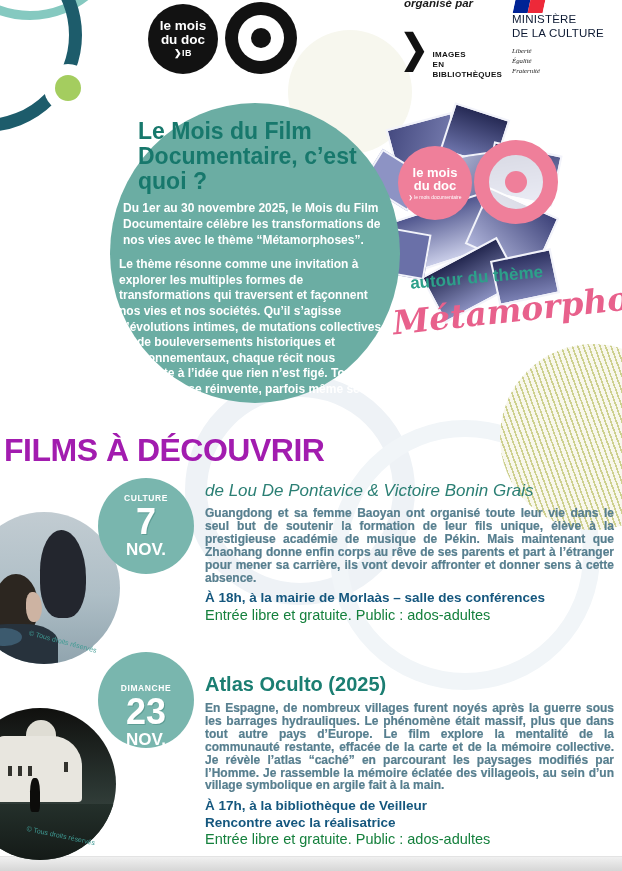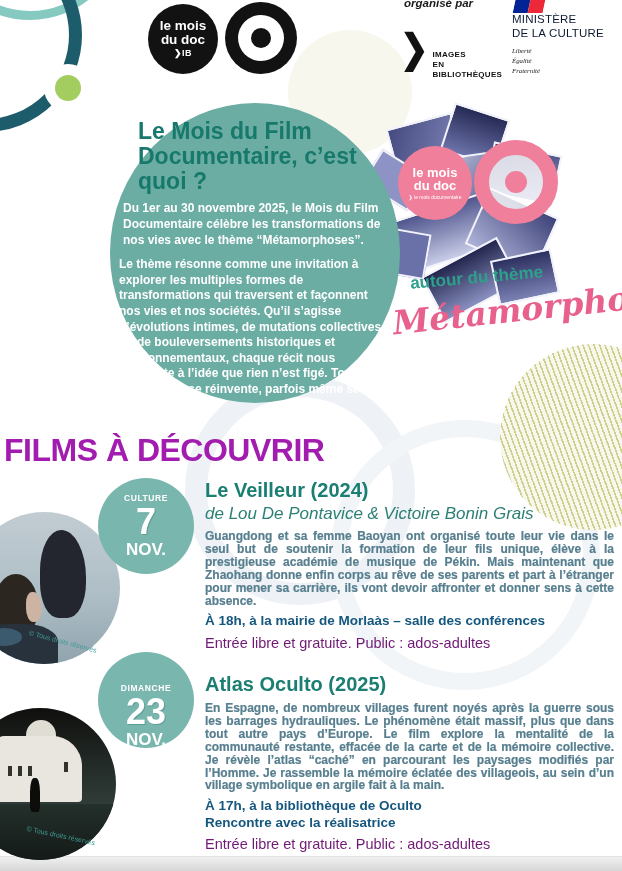--- a/index.html
+++ b/index.html
@@ -126,21 +126,21 @@
   .date-badge .dday { font-size:36px; font-weight:bold; margin:2px 0 1px;
                       text-shadow:1px 1px 0 #5e9d95; }
   .date-badge .dmonth { font-size:17px; font-weight:bold; }
 
   .film-text { position:absolute; left:205px; width:409px; z-index:2; }
   .film-title { font-size:20px; font-weight:bold; color:#1b7e72; }
   .film-director { font-size:17px; font-weight:normal; font-style:italic; color:#2b7f74; margin-top:2px; }
   .film-synopsis { font-size:12px; line-height:12.9px; color:#577f8f; text-align:justify; margin-top:6px;
                    font-weight:bold; -webkit-text-stroke:0.2px #577f8f; }
   .film-venue { font-size:13.5px; font-weight:bold; color:#15577e; line-height:1.2; margin-top:6px; }
-  .film-entry { font-size:14.5px; color:#701a75; margin-top:5px; }
+  .film-entry { font-size:14.5px; color:#15803d; }
   .ft1 { top:479px; } .ft2 { top:673px; }
 </style>
 </head>
 <body>
 
 <div class="page">
 
   <div class="ring arc-light"></div>
   <div class="ring arc-dark"></div>
   <div class="green-dot"></div>
@@ -221,21 +221,20 @@
     <div class="coat"></div>
     <div class="scarf"></div>
   </div>
   <div class="credit credit1">© Tous droits réservés</div>
   <div class="date-badge badge1">
     <span class="dname">CULTURE</span>
     <span class="dday">7</span>
     <span class="dmonth">NOV.</span>
   </div>
   <div class="film-text ft1">
-    <div class="film-title">Le Veilleur (2024)</div>
     <div class="film-director">de Lou De Pontavice &amp; Victoire Bonin Grais</div>
     <div class="film-synopsis">Guangdong et sa femme Baoyan ont organisé toute leur vie dans le seul but de soutenir la formation de leur fils unique, élève à la prestigieuse académie de musique de Pékin. Mais maintenant que Zhaohang donne enfin corps au rêve de ses parents et part à l’étranger pour mener sa carrière, ils vont devoir affronter et donner sens à cette absence.</div>
     <div class="film-venue">
       <div>À 18h, à la mairie de Morlaàs – salle des conférences</div>
     </div>
     <div class="film-entry">Entrée libre et gratuite. Public : ados-adultes</div>
   </div>
 
   <div class="photo photo2">
     <div class="tower"></div>
@@ -250,20 +249,20 @@
   <div class="credit credit2">© Tous droits réservés</div>
   <div class="date-badge badge2">
     <span class="dname">DIMANCHE</span>
     <span class="dday">23</span>
     <span class="dmonth">NOV.</span>
   </div>
   <div class="film-text ft2">
     <div class="film-title">Atlas Oculto (2025)</div>
     <div class="film-synopsis">En Espagne, de nombreux villages furent noyés après la guerre sous les barrages hydrauliques. Le phénomène était massif, plus que dans tout autre pays d’Europe. Le film explore la mentalité de la communauté restante, effacée de la carte et de la mémoire collective. Je révèle l’atlas “caché” en parcourant les paysages modifiés par l’Homme. Je rassemble la mémoire éclatée des villageois, au sein d’un village symbolique en argile fait à la main.</div>
     <div class="film-venue">
-      <div>À 17h, à la bibliothèque de Oculto</div>
+      <div>À 17h, à la bibliothèque de Veilleur</div>
       <div>Rencontre avec la réalisatrice</div>
     </div>
     <div class="film-entry">Entrée libre et gratuite. Public : ados-adultes</div>
   </div>
 
   <div class="bottom-strip"></div>
 </div>
 
 </body></html>

